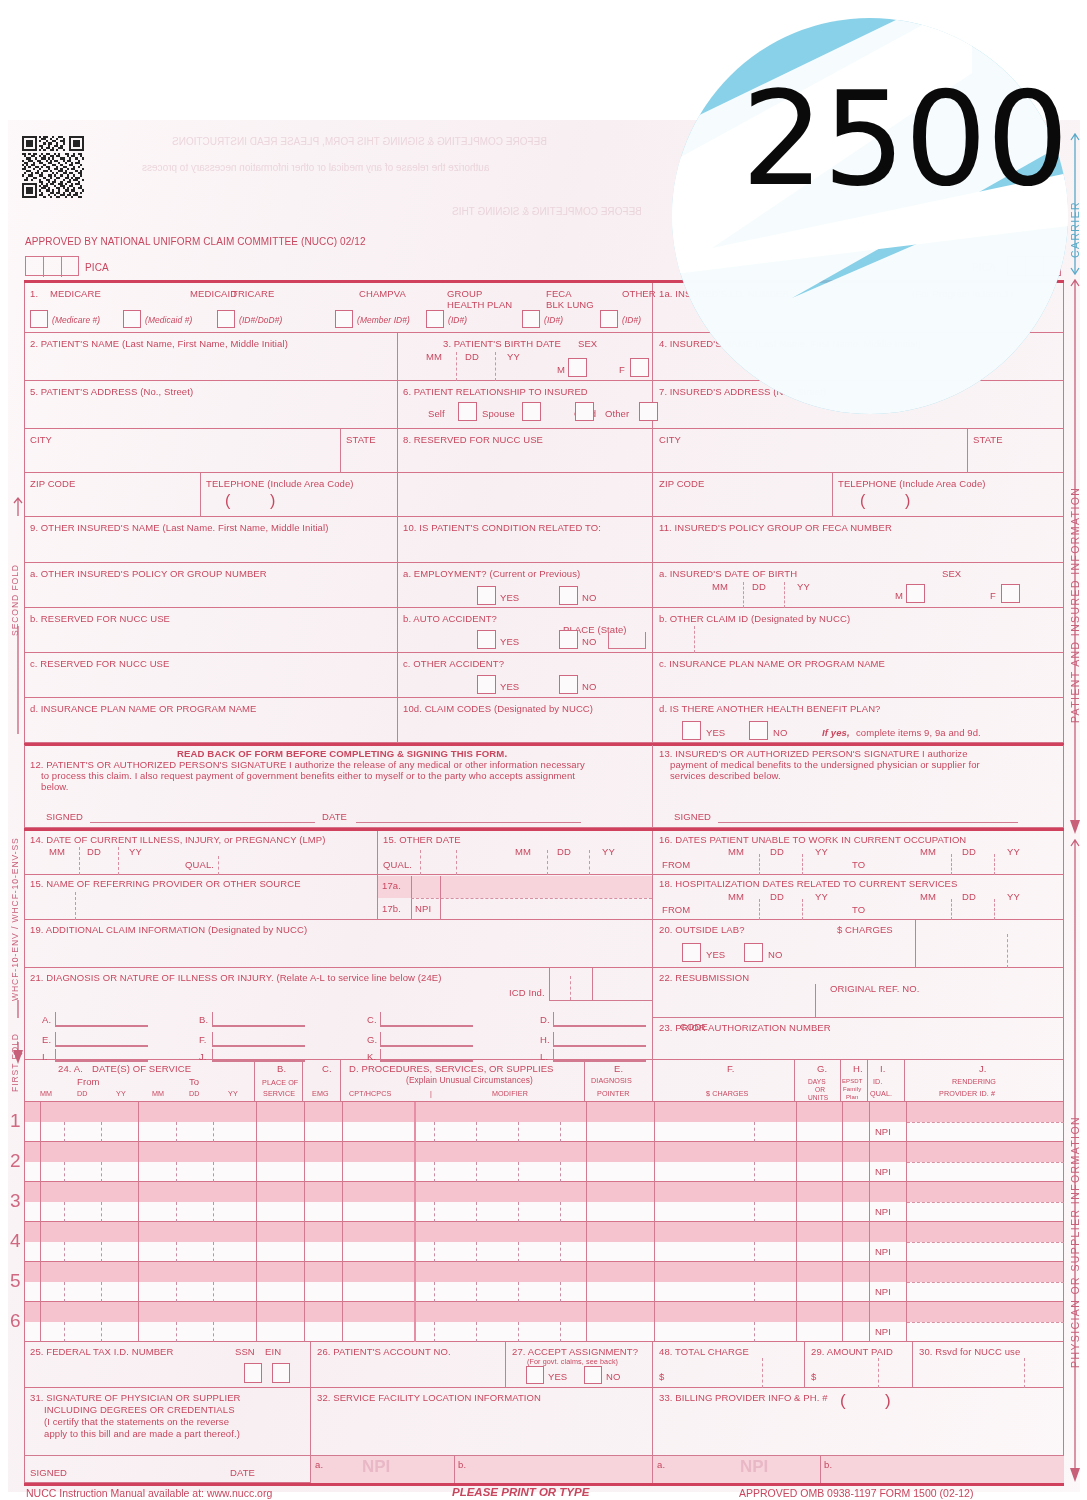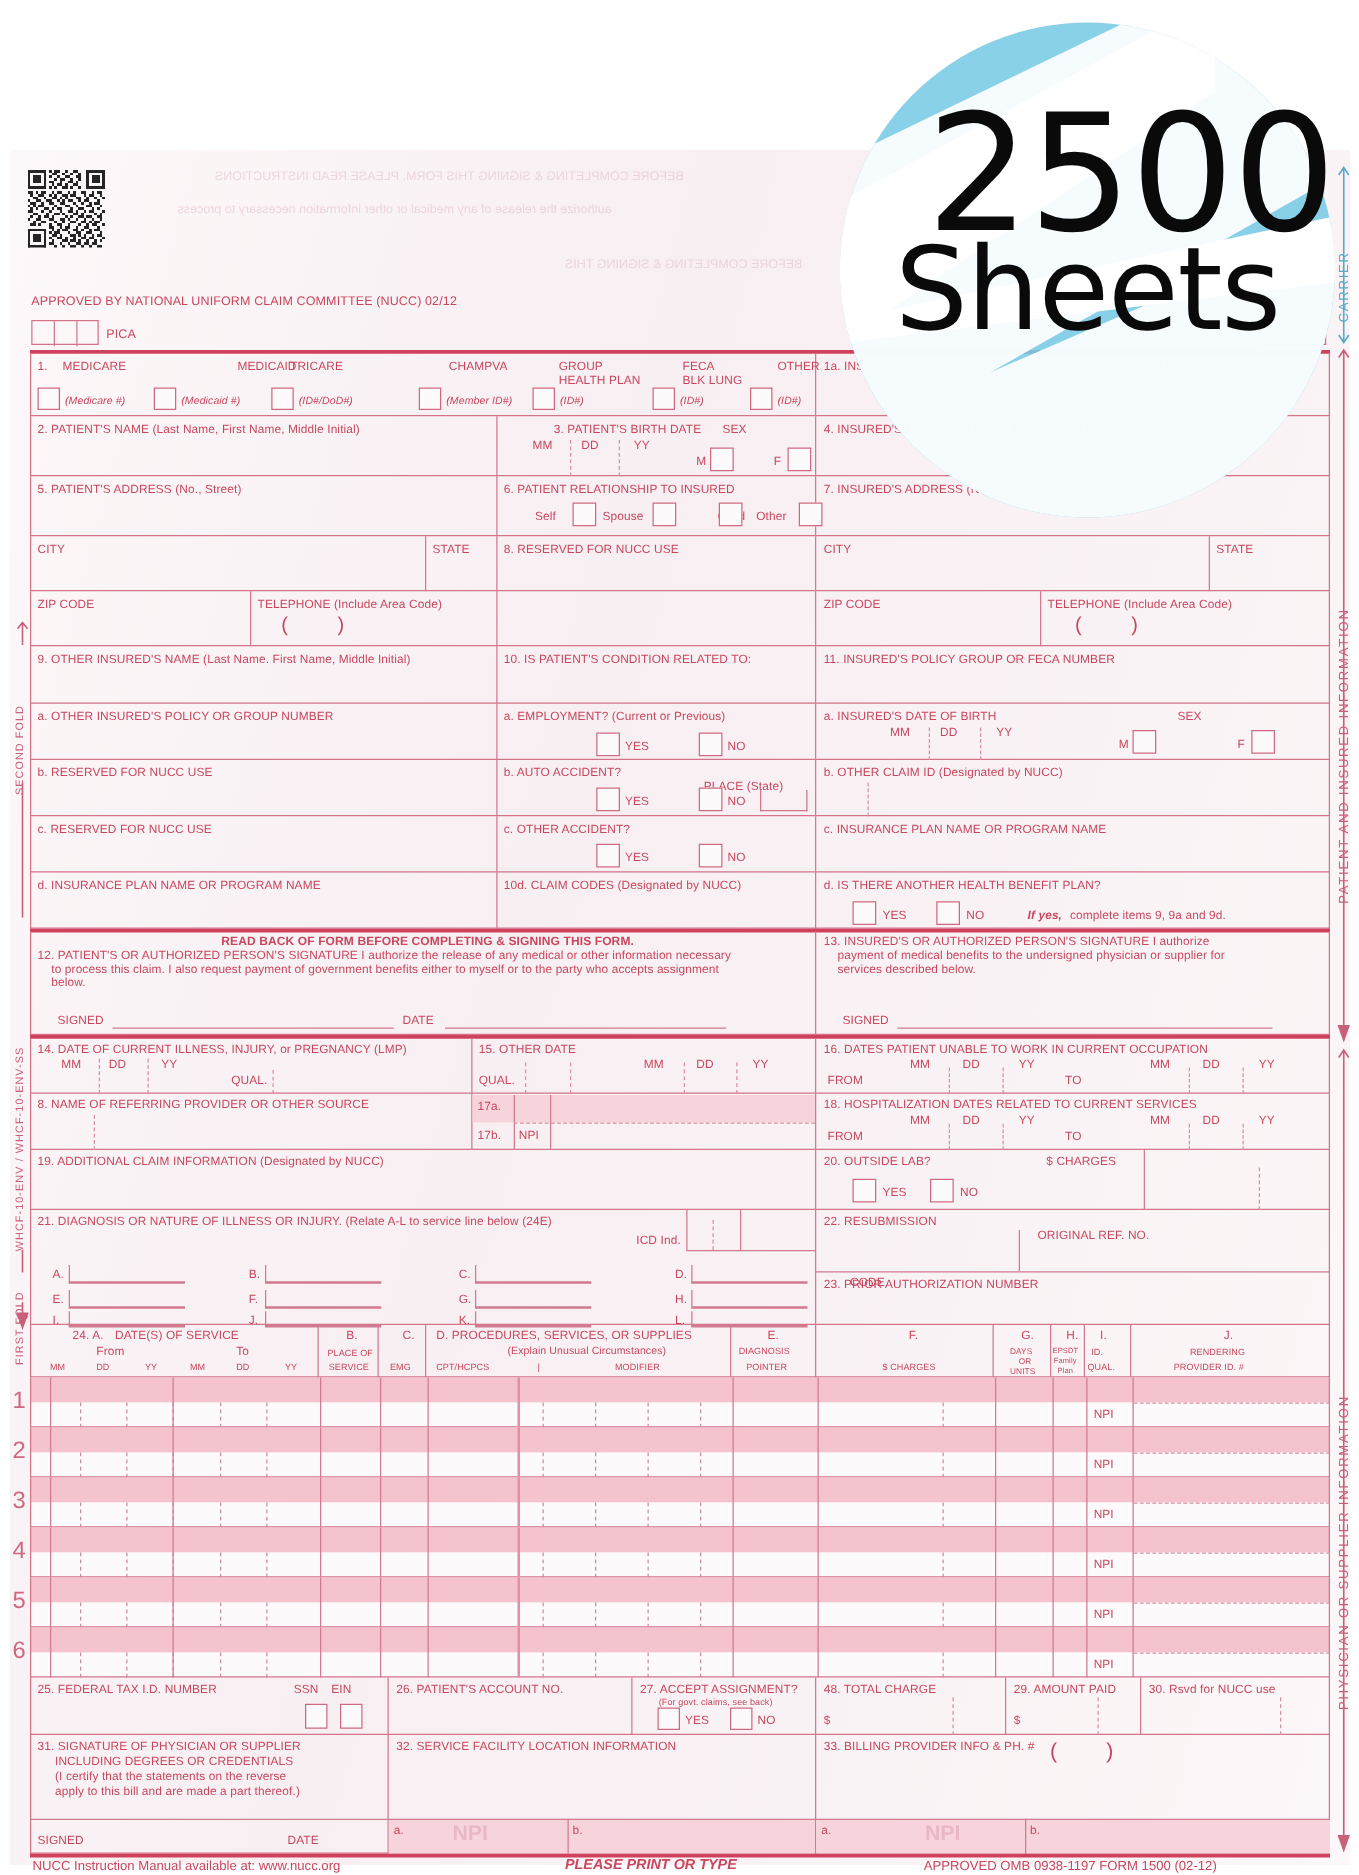--- a/index.html
+++ b/index.html
@@ -562,21 +562,21 @@
     <div class="lbl" style="position:absolute; left:640px; top:732px;">FROM</div>
     <div class="lbl" style="position:absolute; left:830px; top:732px;">TO</div>
     <div class="dash-v" style="left:737px; top:726px; height:21px;"></div>
     <div class="dash-v" style="left:780px; top:726px; height:21px;"></div>
     <div class="dash-v" style="left:929px; top:726px; height:21px;"></div>
     <div class="dash-v" style="left:972px; top:726px; height:21px;"></div>
 
     <div class="box" style="left:2px; top:747px; width:1040px; height:45px; border-top:none;"></div>
     <div class="vline" style="left:355px; top:747px; height:45px;"></div>
     <div class="vline" style="left:630px; top:747px; height:45px;"></div>
-    <div class="lbl" style="position:absolute; left:8px; top:751px;">8. NAME OF REFERRING PROVIDER OR OTHER SOURCE</div>
+    <div class="lbl" style="position:absolute; left:8px; top:751px;">15. NAME OF REFERRING PROVIDER OR OTHER SOURCE</div>
     <div class="dash-v" style="left:53px; top:764px; height:28px;"></div>
     <div class="tint2" style="left:356px; top:748px; width:274px; height:22px;"></div>
     <div class="lbl" style="position:absolute; left:360px; top:753px;">17a.</div>
     <div class="vline" style="left:389px; top:748px; height:44px;"></div>
     <div class="vline" style="left:418px; top:748px; height:44px;"></div>
     <div class="dash-h" style="left:389px; top:770px; width:241px;"></div>
     <div class="lbl" style="position:absolute; left:360px; top:776px;">17b.</div>
     <div class="lbl" style="position:absolute; left:393px; top:776px;">NPI</div>
     <div class="lbl" style="position:absolute; left:637px; top:751px;">18. HOSPITALIZATION DATES RELATED TO CURRENT SERVICES</div>
     <div class="lbl" style="position:absolute; left:706px; top:764px;">MM</div>
@@ -1009,16 +1009,15 @@
       <defs>
           <clipPath id="cc2">
             <circle cx="198" cy="198" r="198"></circle>
           </clipPath>
         </defs>
       <g clip-path="url(#cc2)">
         <polygon points="-30,160 300,-20 300,55 40,230 420,150 420,205 -30,260" fill="#ffffff"></polygon>
       </g>
     </svg>
     <div class="badge-num">2500</div>
-    <div class="badge-sheets">Sheets</div>
   </div>
 
 </div>
 
 </body></html>

